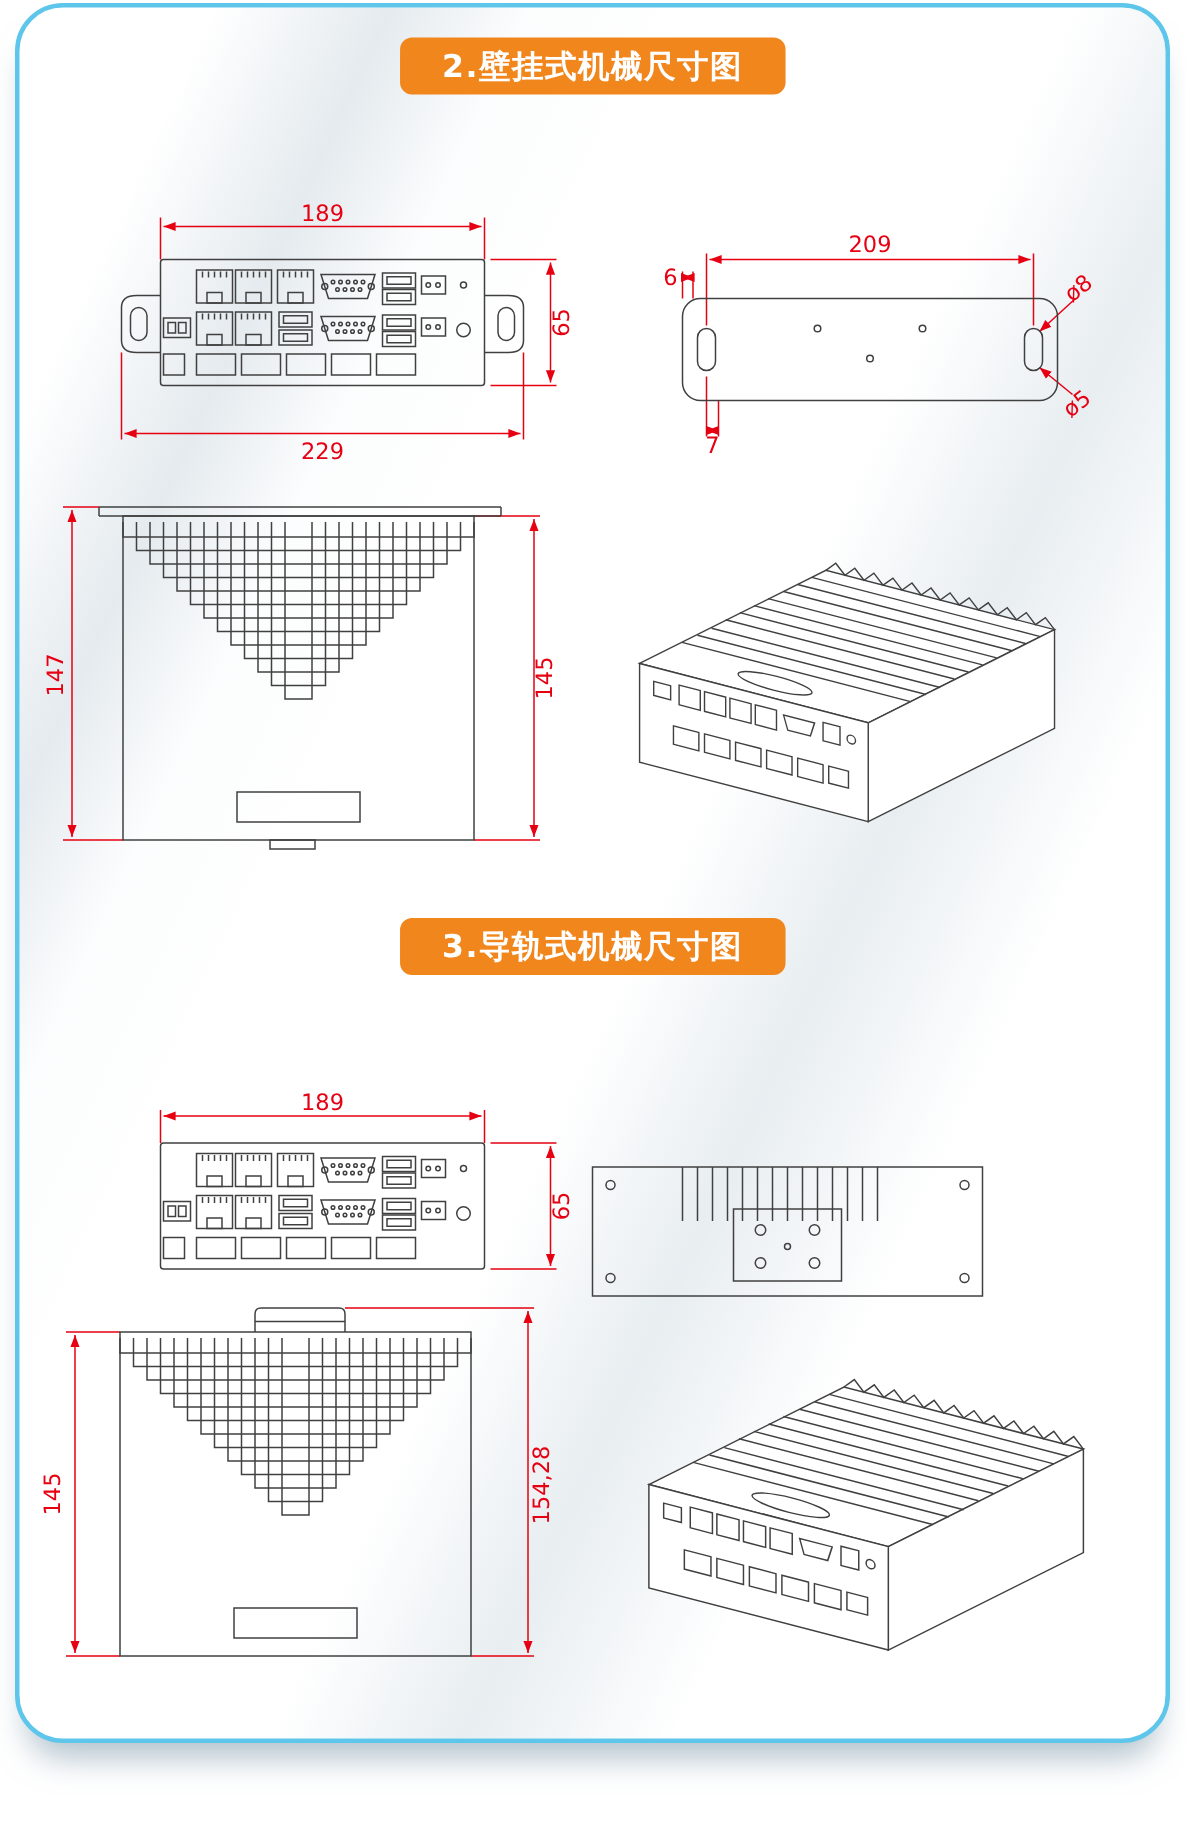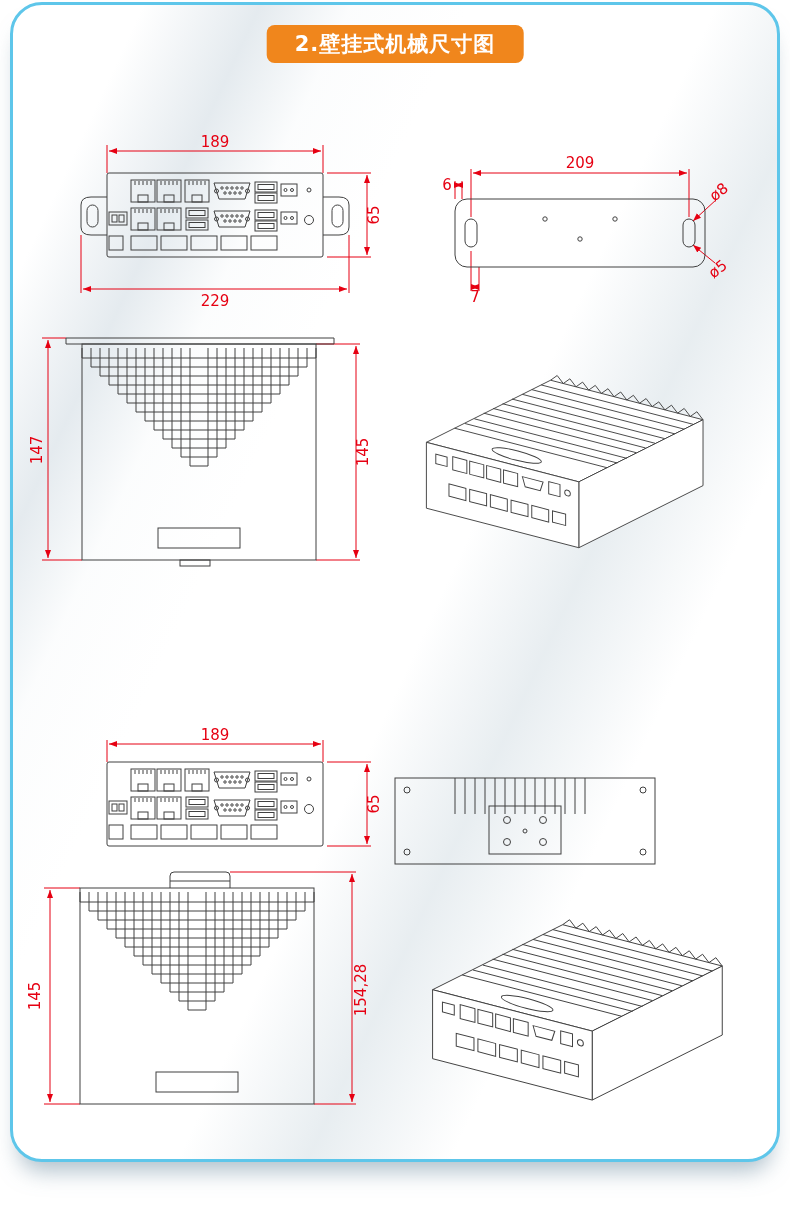--- a/index.html
+++ b/index.html
@@ -209,20 +209,21 @@
       <use href="#finsU" x="52" y="26"></use>
     </svg>
   </figure>
 
   <figure class="fig" style="left:387px; top:347px">
     <svg width="320" height="207" viewBox="0 0 340 220">
       <use href="#isoBox"></use>
     </svg>
   </figure>
 
+  <div class="badge" style="top:607px">3.导轨式机械尺寸图</div>
 
   <figure class="fig" style="left:52px; top:723px">
     <svg width="320" height="152" viewBox="0 0 320 152">
       <g class="dim">
         <path d="M42 34 V12 M258 34 V12"></path>
         <line x1="44" y1="16" x2="256" y2="16" marker-start="url(#ar)" marker-end="url(#ar)"></line>
         <path d="M262 34 H306 M262 118 H306"></path>
         <line x1="302" y1="36" x2="302" y2="116" marker-start="url(#ar)" marker-end="url(#ar)"></line>
       </g>
       <text class="dimt" x="150" y="12">189</text>

